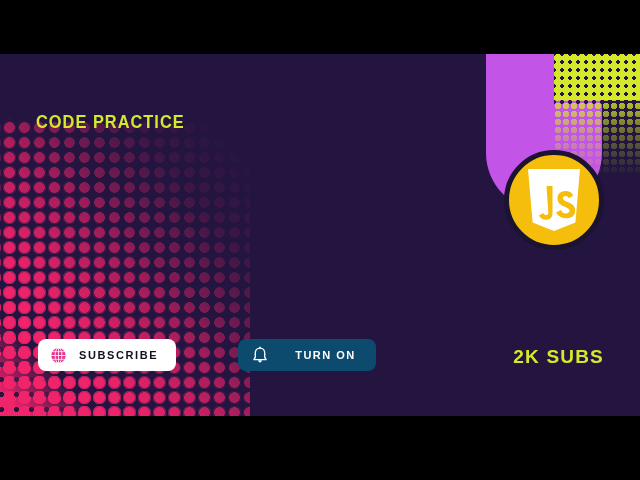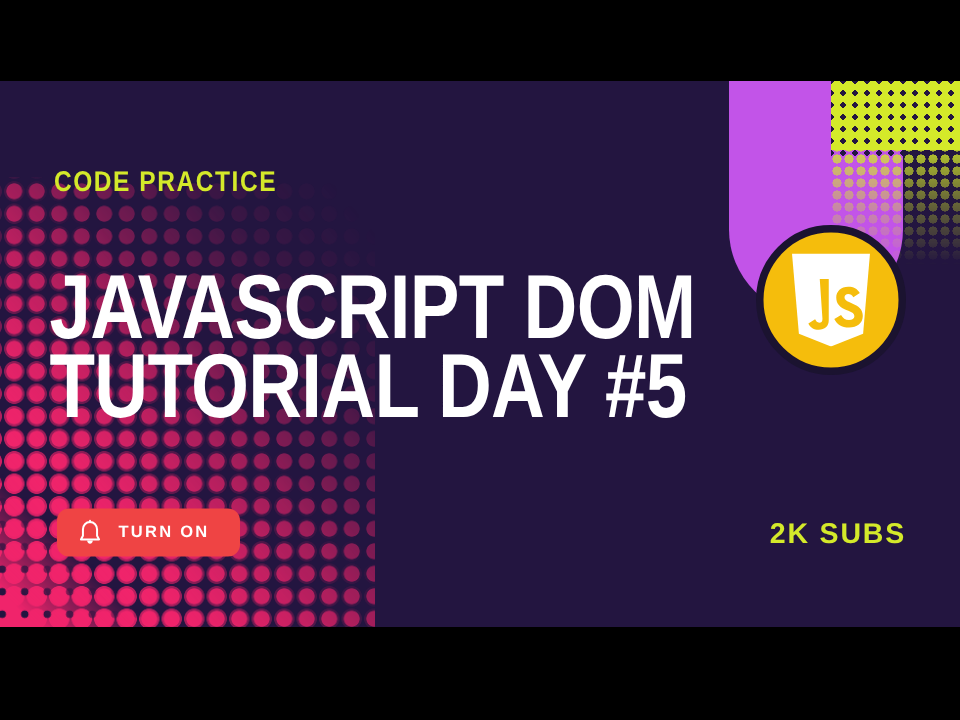--- a/index.html
+++ b/index.html
@@ -13,21 +13,21 @@
   }
   body {
     font-family: "Liberation Sans", sans-serif;
     -webkit-font-smoothing: antialiased;
   }
 
   
   .frame {
     position: relative;
     width: 640px;
-    height: 480px;
+    height: 416px;
     background: #000000;
     overflow: hidden;
   }
 
   
   .canvas {
     position: absolute;
     left: 0;
     top: 54px;
     width: 640px;
@@ -212,25 +212,26 @@
     padding: 0 18px 0 12px;
     gap: 12px;
   }
   .btn-subscribe .label {
     color: #14101f;
     font-size: 11px;
     font-weight: bold;
     letter-spacing: 1.6px;
   }
   .btn-turnon {
-    background: #ef4444;
+    background: #0c4a6e;
     border-radius: 8px;
     height: 32px;
     padding: 0 20px 0 14px;
-    gap: 11px;
+    gap: 27px;
+    margin-left: 40px;
   }
   .btn-turnon .label {
     color: #ffffff;
     font-size: 11px;
     font-weight: bold;
     letter-spacing: 1.5px;
   }
   .icon-wrap { display: flex; align-items: center; justify-content: center; }
 
   
@@ -274,27 +275,37 @@
         <svg width="56" height="62" viewBox="0 0 56 62" aria-hidden="true">
           <path d="M2 0 H54 L49.4 53.5 L28 62 L6.6 53.5 Z" fill="#ffffff"></path>
           <path d="M20.5 17 H26.5 V44.5 C26.5 48.6 23.8 50.8 19.8 50.8 C16.6 50.8 14.2 49.3 12.9 46.6 L17.4 43.9 C18.1 45.2 18.8 46.1 20.2 46.1 C21.5 46.1 22.3 45.6 22.3 43.5 Z" fill="#f5bd0c"></path>
           <path d="M30.2 43.6 L34.7 41 C35.9 43 37.4 44.4 40 44.4 C42.2 44.4 43.6 43.3 43.6 41.8 C43.6 40 42.2 39.3 39.6 38.2 L38.2 37.6 C34.2 35.9 31.5 33.8 31.5 29.3 C31.5 25.2 34.7 22.1 39.5 22.1 C43 22.1 45.5 23.3 47.2 26.4 L42.9 29.2 C42 27.6 41 27 39.5 27 C38 27 37 28 37 29.2 C37 30.8 38 31.5 40.4 32.5 L41.8 33.1 C46.5 35.1 49.2 37.1 49.2 41.7 C49.2 46.6 45.3 49.3 40.1 49.3 C35 49.3 31.8 46.9 30.2 43.6 Z" fill="#f5bd0c"></path>
         </svg>
       </span>
     </div>
 
     <div class="eyebrow">CODE PRACTICE</div>
 
-    <div class="headline">
-      <span class="line">JAVASCRIPT DOM</span>
-      <span class="line">TUTORIAL DAY #5</span>
-    </div>
 
     <div class="cta-row">
 
+      <div class="btn btn-subscribe">
+        <span class="icon-wrap">
+          <svg width="17" height="17" viewBox="0 0 20 20" aria-hidden="true">
+            <circle cx="10" cy="10" r="9" fill="#e8328c"></circle>
+            <circle cx="10" cy="10" r="9" fill="none" stroke="#ffffff" stroke-width="1"></circle>
+            <ellipse cx="10" cy="10" rx="4" ry="9" fill="none" stroke="#ffffff" stroke-width="1"></ellipse>
+            <line x1="1" y1="10" x2="19" y2="10" stroke="#ffffff" stroke-width="1"></line>
+            <line x1="2.3" y1="5.5" x2="17.7" y2="5.5" stroke="#ffffff" stroke-width="0.9"></line>
+            <line x1="2.3" y1="14.5" x2="17.7" y2="14.5" stroke="#ffffff" stroke-width="0.9"></line>
+            <line x1="10" y1="1" x2="10" y2="19" stroke="#ffffff" stroke-width="0.9"></line>
+          </svg>
+        </span>
+        <span class="label">SUBSCRIBE</span>
+      </div>
 
       <div class="btn btn-turnon">
         <span class="icon-wrap">
           <svg width="16" height="18" viewBox="0 0 18 20" aria-hidden="true">
             <path d="M9 2.2 C12.1 2.2 14.3 4.6 14.3 7.7 L14.3 12.4 L15.8 15.2 L2.2 15.2 L3.7 12.4 L3.7 7.7 C3.7 4.6 5.9 2.2 9 2.2 Z" fill="none" stroke="#ffffff" stroke-width="1.5" stroke-linejoin="round"></path>
             <path d="M9 1.2 L9 2.4" stroke="#ffffff" stroke-width="1.5" stroke-linecap="round"></path>
             <path d="M6.9 16 C6.9 17.4 7.8 18.4 9 18.4 C10.2 18.4 11.1 17.4 11.1 16 Z" fill="#ffffff"></path>
           </svg>
         </span>
         <span class="label">TURN ON</span>

